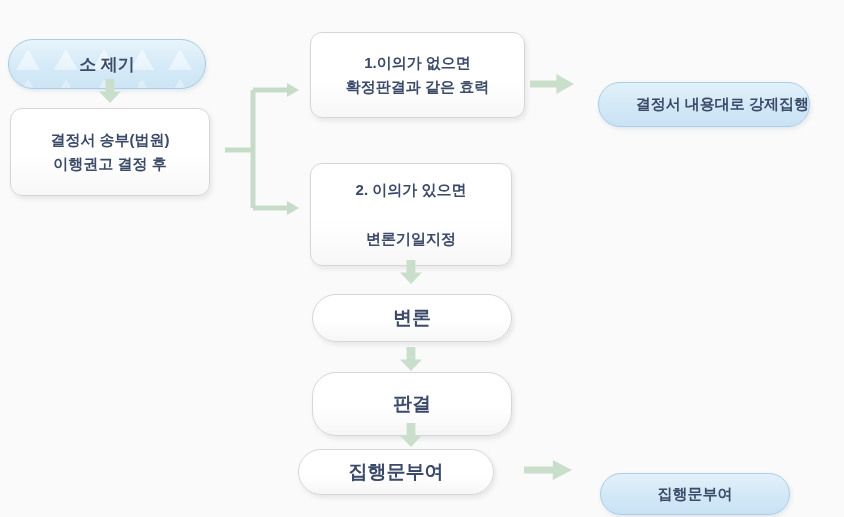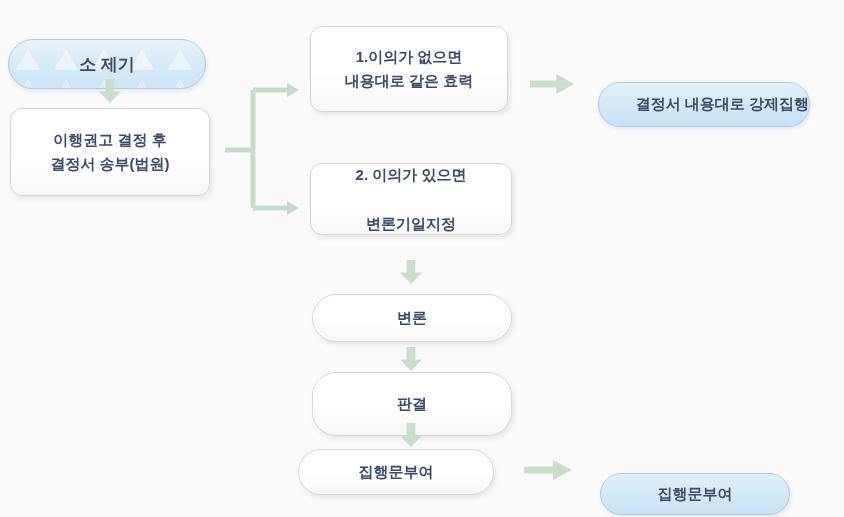--- a/index.html
+++ b/index.html
@@ -15,21 +15,21 @@
   .whitebox{
     background:linear-gradient(180deg,#ffffff 55%,#f7f7f7 100%);
     border:1px solid #d6d6d6;border-radius:12px;
     box-shadow:2px 3px 5px rgba(0,0,0,0.08);
     font-size:15px;line-height:24px;
   }
   .whitepill{
     background:linear-gradient(180deg,#ffffff 55%,#f6f6f6 100%);
     border:1px solid #d6d6d6;border-radius:24px;
     box-shadow:2px 3px 5px rgba(0,0,0,0.08);
-    font-size:15px;
+    font-size:19px;
   }
   .bluepill{
     background:linear-gradient(180deg,#e2f1fa 0%,#d2e8f6 55%,#c9e2f4 100%);
     border:1px solid #a9cee6;border-radius:22px;
     box-shadow:1px 2px 4px rgba(80,120,160,0.15);
     font-size:15px;
     margin-top:22px;
   }
   .pattern{
     background-color:#d7ebf8;
@@ -54,42 +54,42 @@
 
 <div class="stage">
 
   <div class="node bluepill pattern" style="left:8px;top:17px;width:198px;height:50px;border-radius:25px;font-size:17px;">
     <span>소 제기</span>
   </div>
 
   <div class="arr-down" style="left:99px;top:79px;"></div>
 
   <div class="node whitebox" style="left:10px;top:108px;width:200px;height:88px;">
+    <span>결정서 송부(법원)</span>
     <span>이행권고 결정 후</span>
-    <span>결정서 송부(법원)</span>
   </div>
 
   <svg class="connector" width="92" height="142" viewBox="0 0 92 142">
     <path d="M5 70 H33 M33 10 V128 M33 10 H68 M33 128 H68" fill="none" stroke="#c6dcc8" stroke-width="5"></path>
     <polygon points="67,3 79,10 67,17" fill="#c6dcc8"></polygon>
     <polygon points="67,121 79,128 67,135" fill="#c6dcc8"></polygon>
   </svg>
 
-  <div class="node whitebox" style="left:310px;top:26px;width:198px;height:86px;">
+  <div class="node whitebox" style="left:310px;top:32px;width:215px;height:86px;">
     <span>1.이의가 없으면</span>
-    <span>내용대로 같은 효력</span>
+    <span>확정판결과 같은 효력</span>
   </div>
 
   <div class="arr-right" style="left:530px;top:74px;"></div>
 
   <div class="node bluepill" style="left:598px;top:60px;width:212px;height:45px;align-items:flex-end;">
     <span>결정서 내용대로 강제집행</span>
   </div>
 
-  <div class="node whitebox" style="left:310px;top:163px;width:202px;height:72px;gap:25px;">
+  <div class="node whitebox" style="left:310px;top:163px;width:202px;height:103px;gap:25px;">
     <span>2. 이의가 있으면</span>
     <span>변론기일지정</span>
   </div>
 
   <div class="arr-down" style="left:400px;top:260px;"></div>
 
   <div class="node whitepill" style="left:312px;top:294px;width:200px;height:48px;">
     <span>변론</span>
   </div>
 

